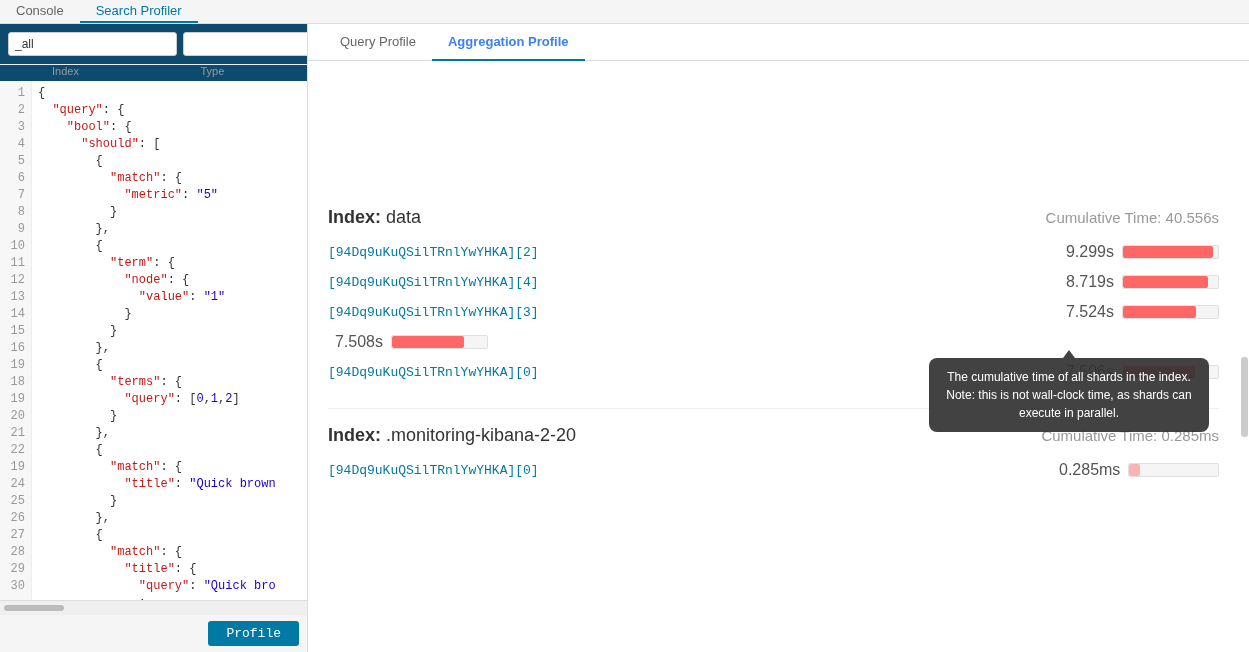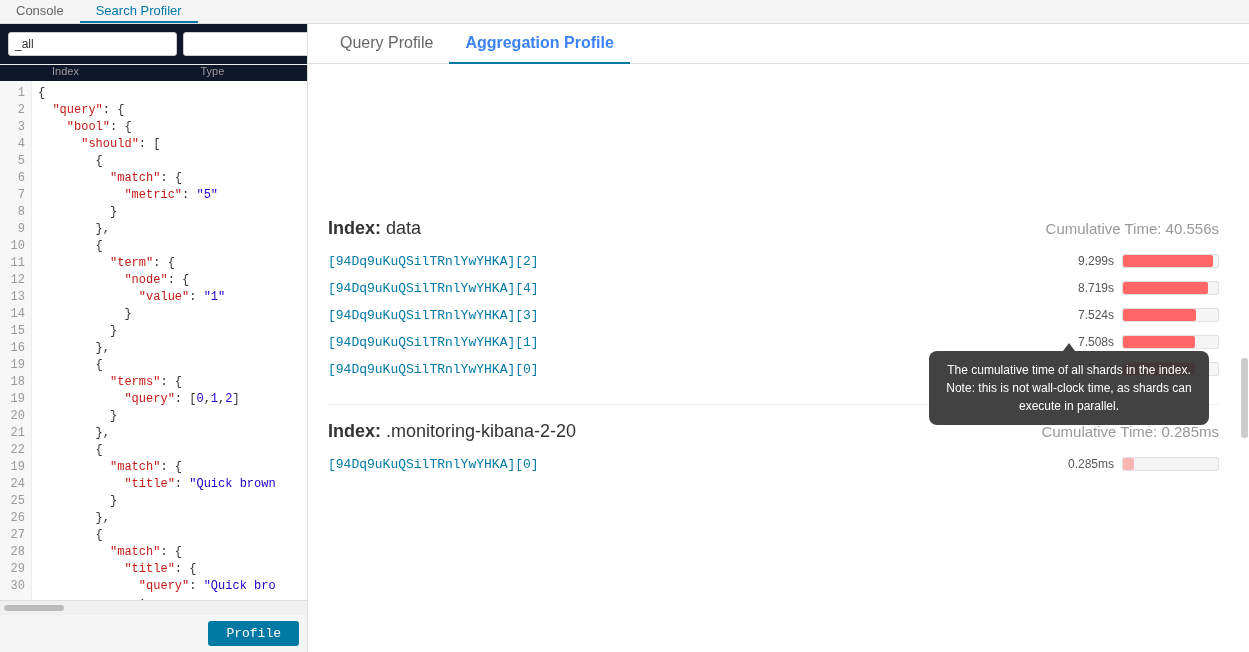--- a/index.html
+++ b/index.html
@@ -37,21 +37,21 @@
       overflow: hidden;
     }
 
     
     .left-panel {
       width: 308px;
       flex-shrink: 0;
       display: flex;
       flex-direction: column;
       border-right: 1px solid #ddd;
-      background: #0f172a;
+      background: #0c4a6e;
       overflow: hidden;
     }
 
     .input-row {
       display: flex;
       padding: 8px;
       gap: 6px;
       border-bottom: 1px solid #eee;
     }
     .input-field {
@@ -152,21 +152,21 @@
     .tabs-row {
       display: flex;
       border-bottom: 1px solid #ddd;
       background: #fff;
       padding: 0 16px;
       flex-shrink: 0;
     }
     .tab-item {
       padding: 10px 16px;
       cursor: pointer;
-      font-size: 16px;
+      font-size: 13px;
       color: #666;
       border-bottom: 2px solid transparent;
       margin-bottom: -1px;
     }
     .tab-item.active {
       color: #3b82f6;
       border-bottom: 2px solid #0079a5;
       font-weight: 600;
     }
 
@@ -234,21 +234,21 @@
       flex: 1;
       font-family: 'Courier New', monospace;
     }
     .shard-bar-container {
       width: 160px;
       display: flex;
       align-items: center;
       gap: 8px;
     }
     .shard-time-label {
-      font-size: 12px;
+      font-size: 16px;
       color: #555;
       min-width: 55px;
       text-align: right;
     }
     .shard-bar-bg {
       flex: 1;
       height: 14px;
       background: #f5f5f5;
       border-radius: 2px;
       overflow: hidden;
@@ -466,21 +466,20 @@
             <span class="shard-label">[94Dq9uKuQSilTRnlYwYHKA][3]</span>
             <div class="shard-bar-container">
               <span class="shard-time-label">7.524s</span>
               <div class="shard-bar-bg">
                 <div class="shard-bar-fill" style="width:77%"></div>
               </div>
             </div>
           </div>
 
           <div class="shard-row">
-            <span class="shard-label">[94Dq9uKuQSilTRnlYwYHKA][1]</span>
             <div class="shard-bar-container">
               <span class="shard-time-label">7.508s</span>
               <div class="shard-bar-bg">
                 <div class="shard-bar-fill" style="width:76%"></div>
               </div>
             </div>
           </div>
 
           <div class="shard-row">
             <span class="shard-label">[94Dq9uKuQSilTRnlYwYHKA][0]</span>

